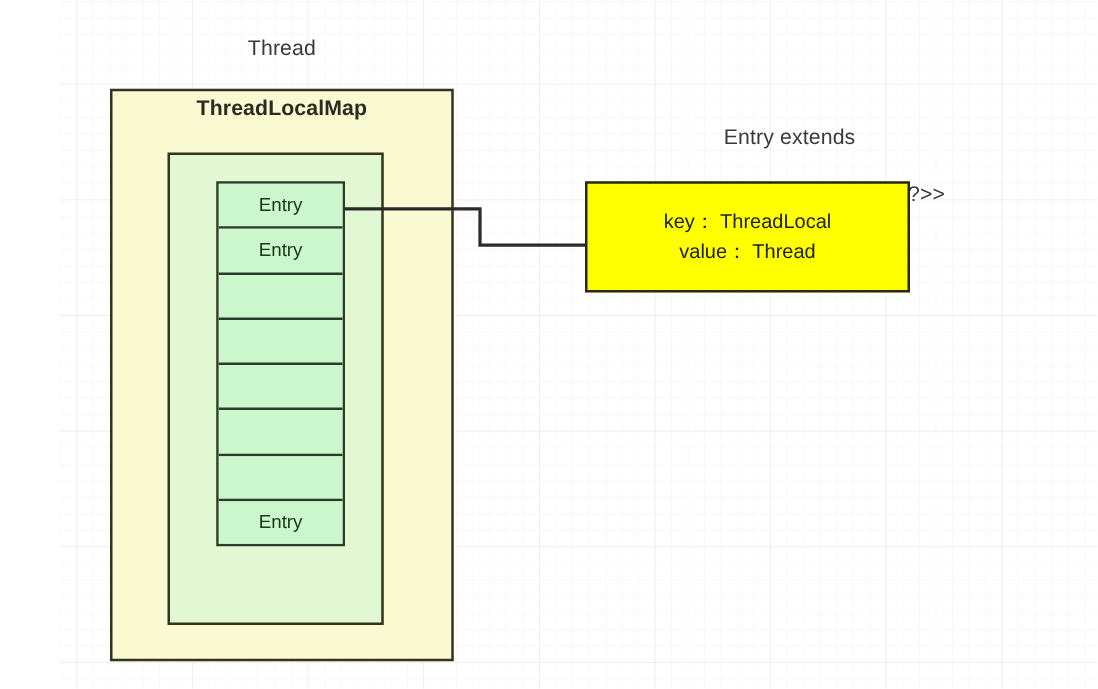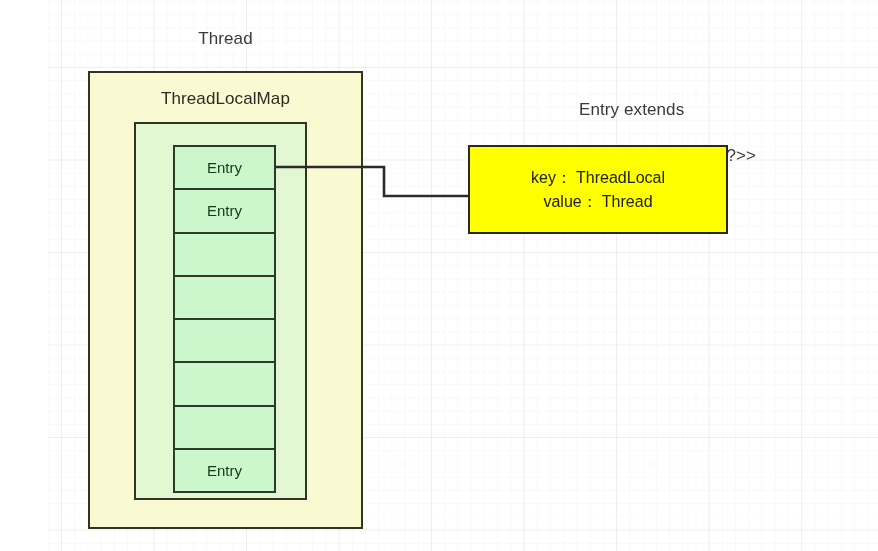--- a/index.html
+++ b/index.html
@@ -73,34 +73,35 @@
     top: 122px;
     width: 173px;
     height: 378px;
     background: #e2f8d3;
     border: 2.5px solid #333322;
     box-sizing: border-box;
   }
   #tlm-title {
     position: absolute;
     left: 40px;
-    top: 88px;
+    top: 76px;
     width: 275px;
     color: #2b2b22;
     font-size: 17px;
     text-align: center;
+    font-weight: bold;
   }
 
   
   #entry-table {
     position: absolute;
     left: 125px;
     top: 145px;
     width: 103px;
-    height: 348px;
+    height: 292px;
     box-sizing: border-box;
     display: flex;
     flex-direction: column;
     border: 2.5px solid #2d3a2a;
     background: #ccf7cc;
   }
   .entry-cell {
     flex: 1 1 0;
     box-sizing: border-box;
     background: #ccf7cc;

